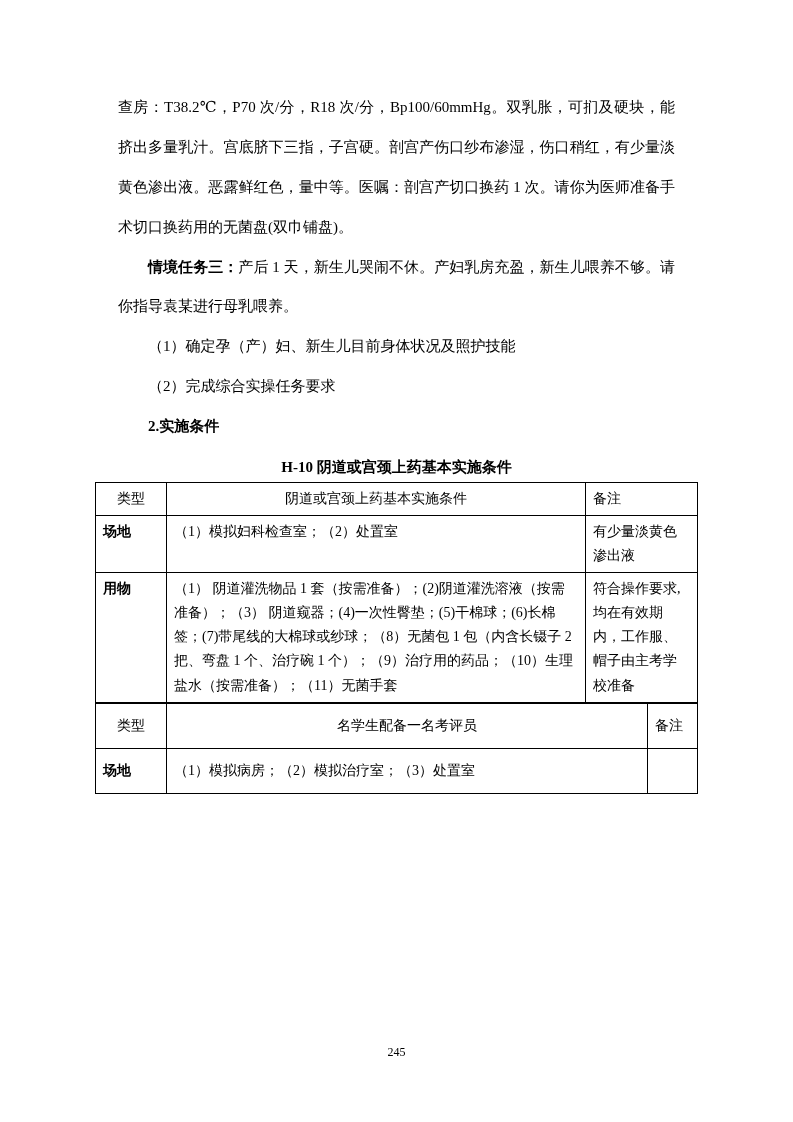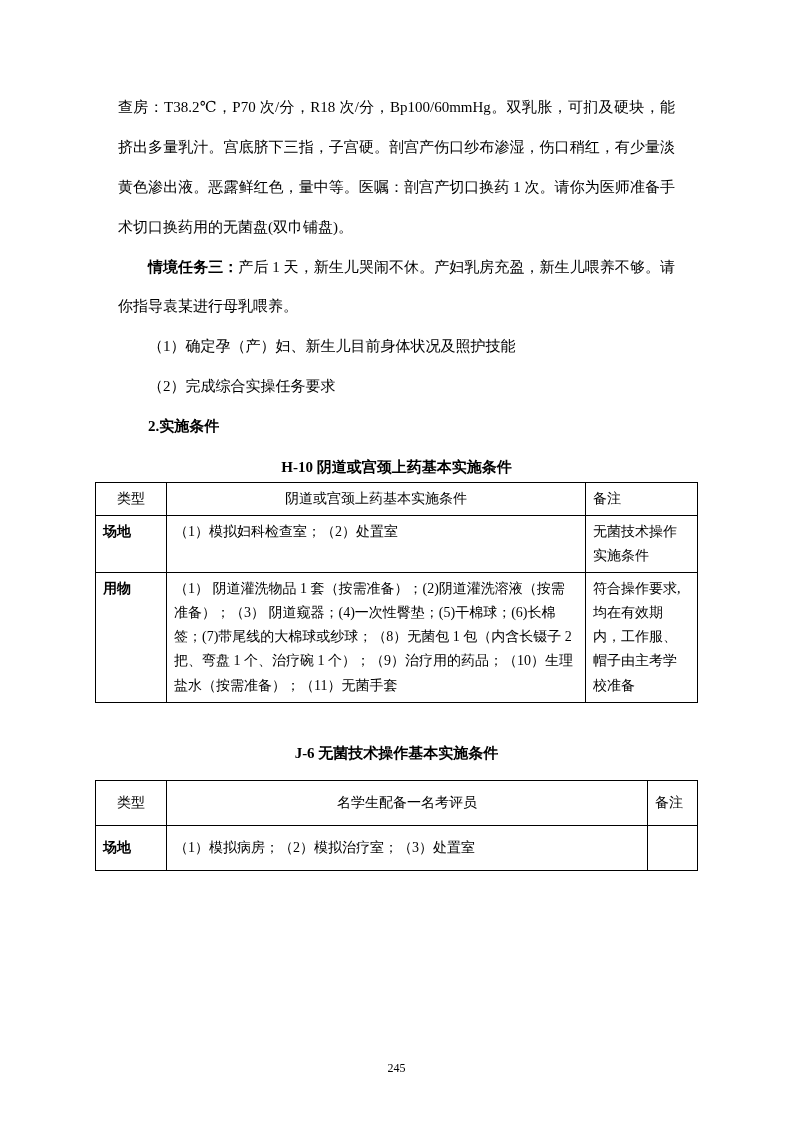--- a/index.html
+++ b/index.html
@@ -64,21 +64,21 @@
   .col-note1 { width: 112px; }
   .col-note2 { width: 50px; }
   .cell-center { text-align: center; vertical-align: middle; }
   .row-label { font-weight: bold; }
   .t2 td, .t2 th { padding: 10px 7px; }
 
   .page-number {
     position: absolute;
     left: 0;
     right: 0;
-    bottom: 46px;
+    bottom: 62px;
     text-align: center;
     font-size: 12px;
   }
 </style>
 </head>
 <body>
 
 <div class="content">
 
   <p class="body-text">查房：T38.2℃，P70 次/分，R18 次/分，Bp100/60mmHg。双乳胀，可扪及硬块，能挤出多量乳汁。宫底脐下三指，子宫硬。剖宫产伤口纱布渗湿，伤口稍红，有少量淡黄色渗出液。恶露鲜红色，量中等。医嘱：剖宫产切口换药 1 次。请你为医师准备手术切口换药用的无菌盘(双巾铺盘)。</p>
@@ -99,31 +99,30 @@
       </colgroup>
     <tbody>
         <tr>
       <th class="cell-center">类型</th>
       <th class="cell-center">阴道或宫颈上药基本实施条件</th>
       <th>备注</th>
     </tr>
     <tr>
       <td class="row-label">场地</td>
       <td>（1）模拟妇科检查室；（2）处置室</td>
-      <td>无菌技术操作实施条件</td>
+      <td>有少量淡黄色渗出液</td>
     </tr>
     <tr>
       <td class="row-label">用物</td>
       <td>（1） 阴道灌洗物品 1 套（按需准备）；(2)阴道灌洗溶液（按需准备）；（3） 阴道窥器；(4)一次性臀垫；(5)干棉球；(6)长棉签；(7)带尾线的大棉球或纱球；（8）无菌包 1 包（内含长镊子 2 把、弯盘 1 个、治疗碗 1 个）；（9）治疗用的药品；（10）生理盐水（按需准备）；（11）无菌手套</td>
       <td>符合操作要求,均在有效期内，工作服、帽子由主考学校准备</td>
     </tr>
   </tbody>
     </table>
 
-  <div class="table-title table-title-2">J-6 无菌技术操作基本实施条件</div>
 
   <table class="t2">
     <colgroup>
         <col class="col-type">
         <col>
         <col class="col-note2">
       </colgroup>
     <tbody>
         <tr>
       <th class="cell-center">类型</th>

